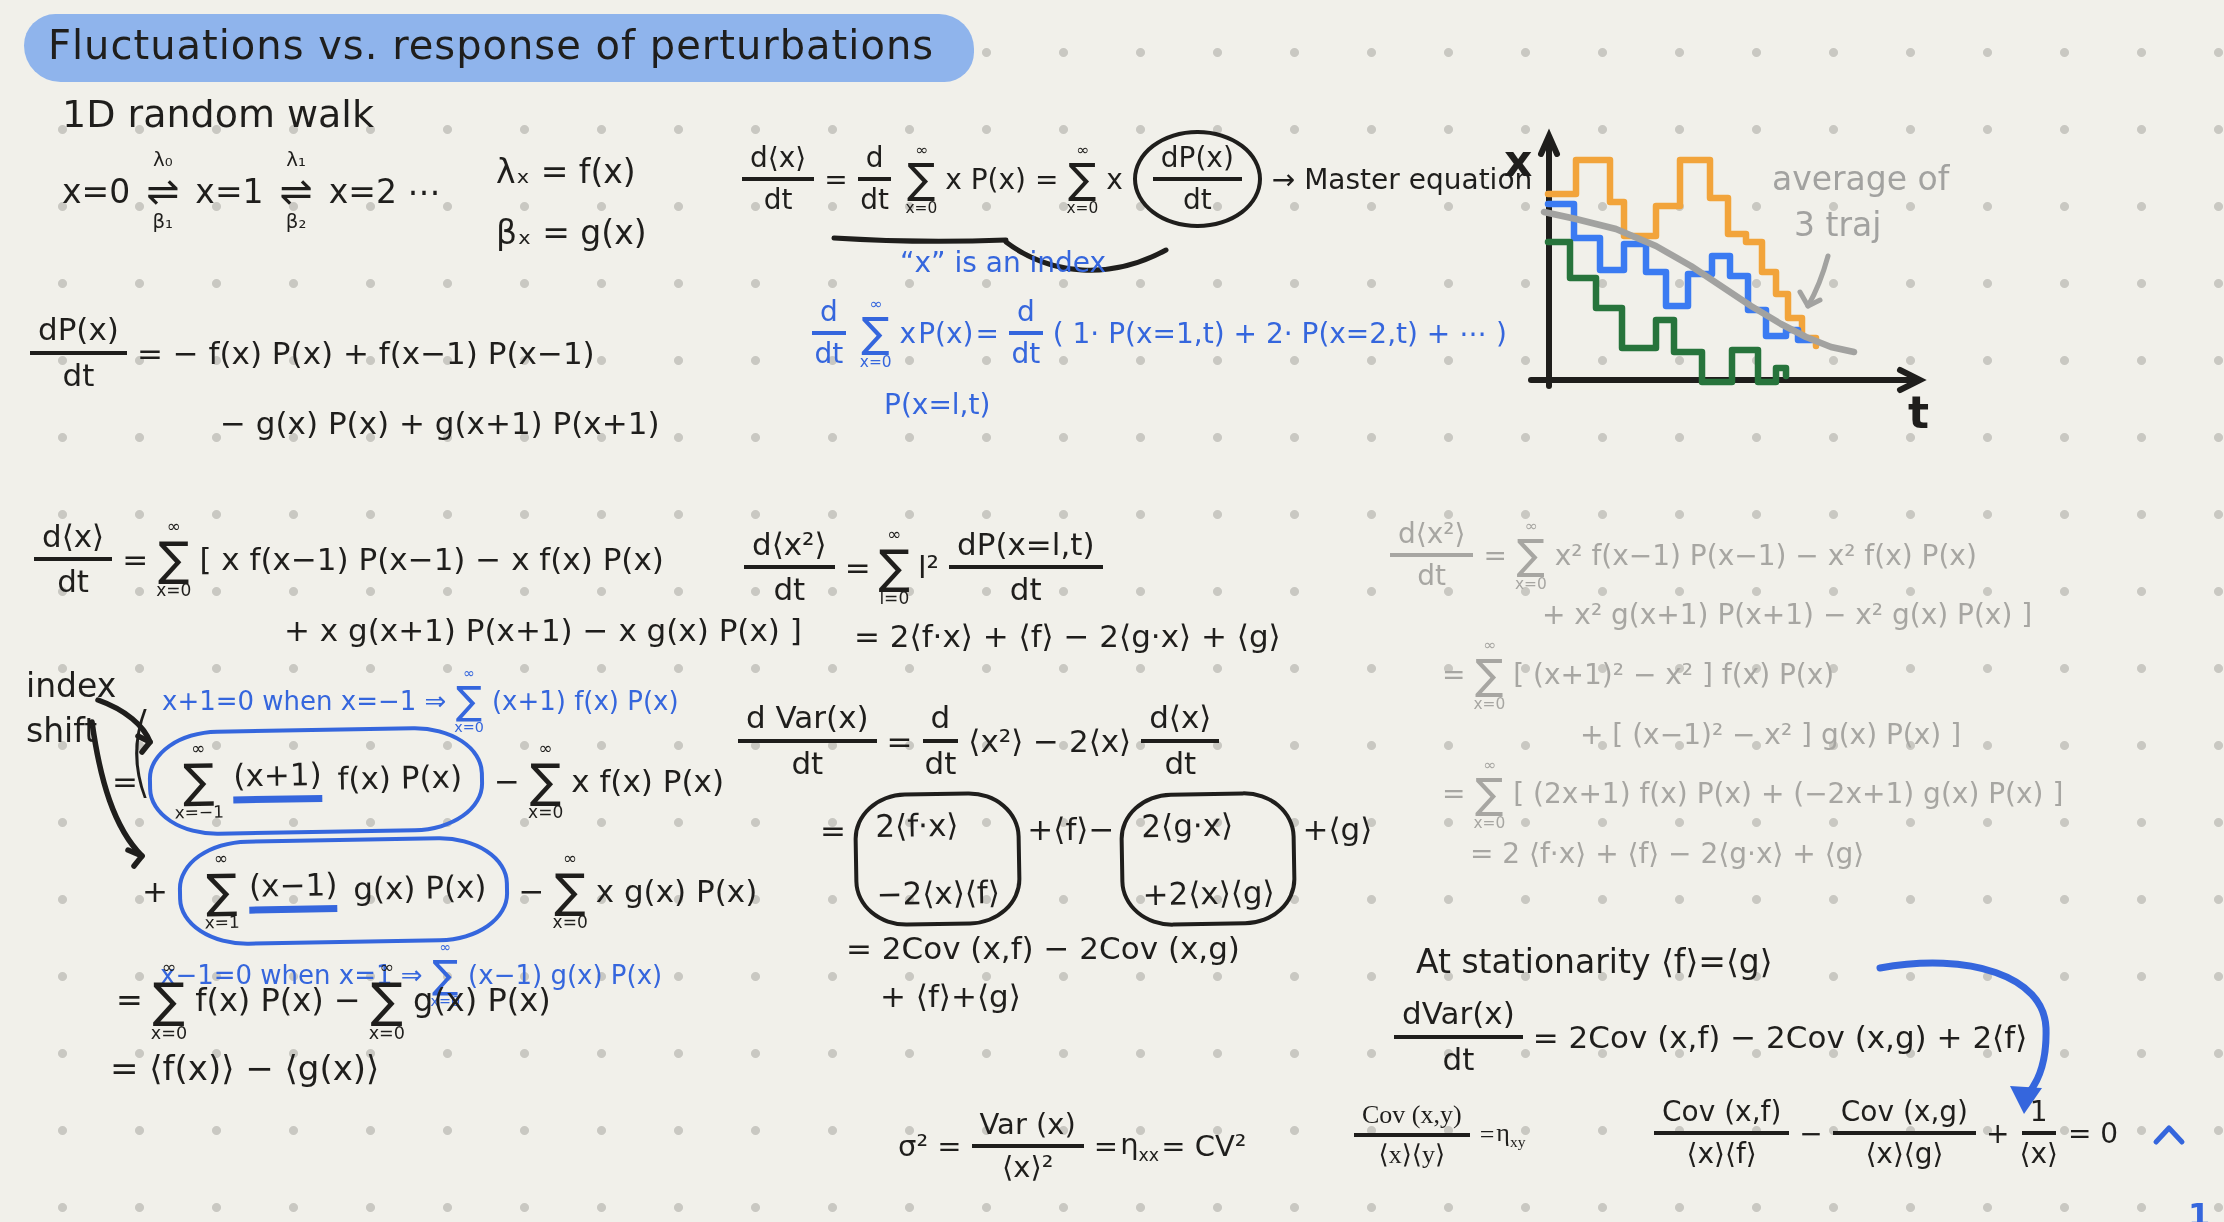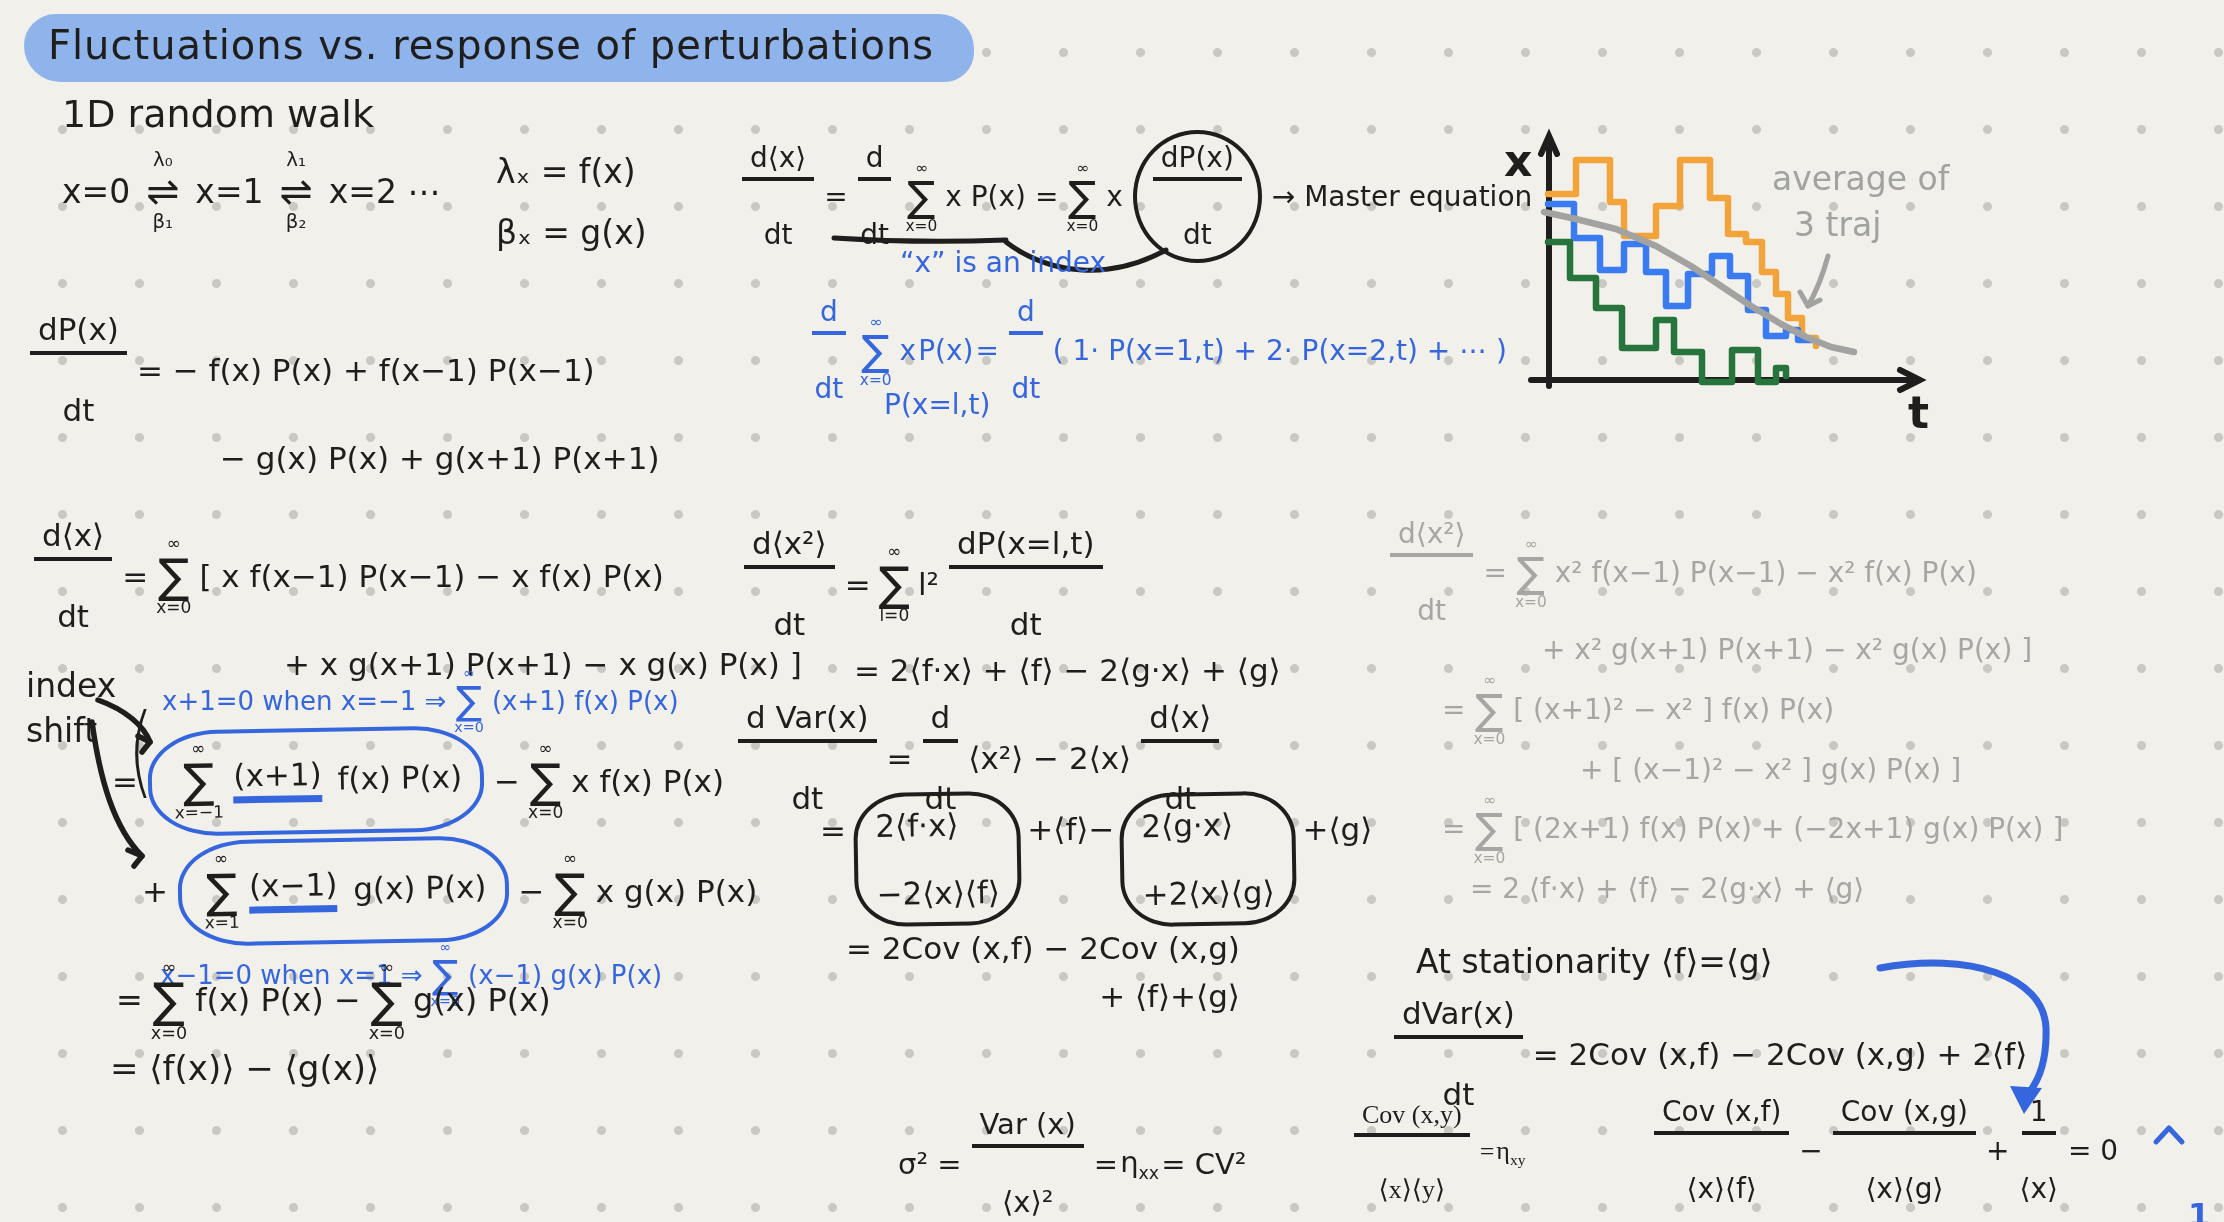--- a/index.html
+++ b/index.html
@@ -13,23 +13,23 @@
 .page{
   position:absolute;inset:0;
   background-image:radial-gradient(circle,#c9c8c2 4px,rgba(201,200,194,0) 5px);
   background-size:77px 77px;background-position:24px 14px;
 }
 .note{position:absolute;}
 .blue{color:var(--blue);}
 .grayink{color:var(--gray);}
 .eq-line{display:flex;align-items:center;margin-bottom:12px;}
 .t{white-space:pre;margin:0 2px;}
-.frac{display:inline-flex;flex-direction:column;align-items:center;margin:0 8px;text-align:center;gap:28px;}
+.frac{display:inline-flex;flex-direction:column;align-items:center;margin:0 8px;text-align:center;}
 .frac .num{border-bottom:4px solid currentColor;padding:0 8px 3px;line-height:1.15;white-space:pre;}
-.frac .den{padding-top:10px;line-height:1.15;white-space:pre;}
+.frac .den{padding-top:3px;line-height:1.15;white-space:pre;}
 .frac.circ{border:4px solid currentColor;border-radius:50%;padding:8px 16px;}
 .sum{display:inline-flex;flex-direction:column;align-items:center;margin:0 6px;line-height:1;}
 .sum .lim{font-size:0.55em;line-height:1.05;white-space:pre;}
 .sum .sig{font-size:1.5em;line-height:1;font-weight:500;}
 .ssub{white-space:pre;}
 .ssub sub{font-size:0.6em;}
 .squig{text-decoration-style:wavy;text-decoration-thickness:3px;text-underline-offset:10px;white-space:pre;}
 .u-blue{border-bottom:7px solid var(--blue);padding-bottom:3px;margin:0 4px;white-space:pre;}
 .oval{border:4px solid var(--blue);border-radius:70px/48px;padding:6px 16px 10px;margin:0 8px;display:inline-flex;align-items:center;transform:rotate(-1deg);}
 .loop{border:4px solid currentColor;border-radius:52px/46px;padding:12px 18px;margin:0 6px;display:inline-flex;flex-direction:column;gap:34px;transform:rotate(-1deg);}
@@ -399,21 +399,21 @@
         <span class="colstack">
           <span class="loop-line">+⟨g⟩</span>
           <span class="loop-line"></span>
         </span>
       </div>
     </div>
   <div class="note" id="b-dvarcov">
       <div class="eq-line">
         <span class="t">= 2Cov (x,f) − 2Cov (x,g)</span>
       </div>
-      <div class="eq-line" style="margin-left: 34px; justify-content: flex-end;">
+      <div class="eq-line" style="margin-left: 34px;">
         <span class="t">+ ⟨f⟩+⟨g⟩</span>
       </div>
     </div>
 
   <div class="note grayink" id="b-gray">
       <div class="eq-line">
         <span class="frac">
           <span class="num">d⟨x²⟩</span>
           <span class="den">dt</span>
         </span>

